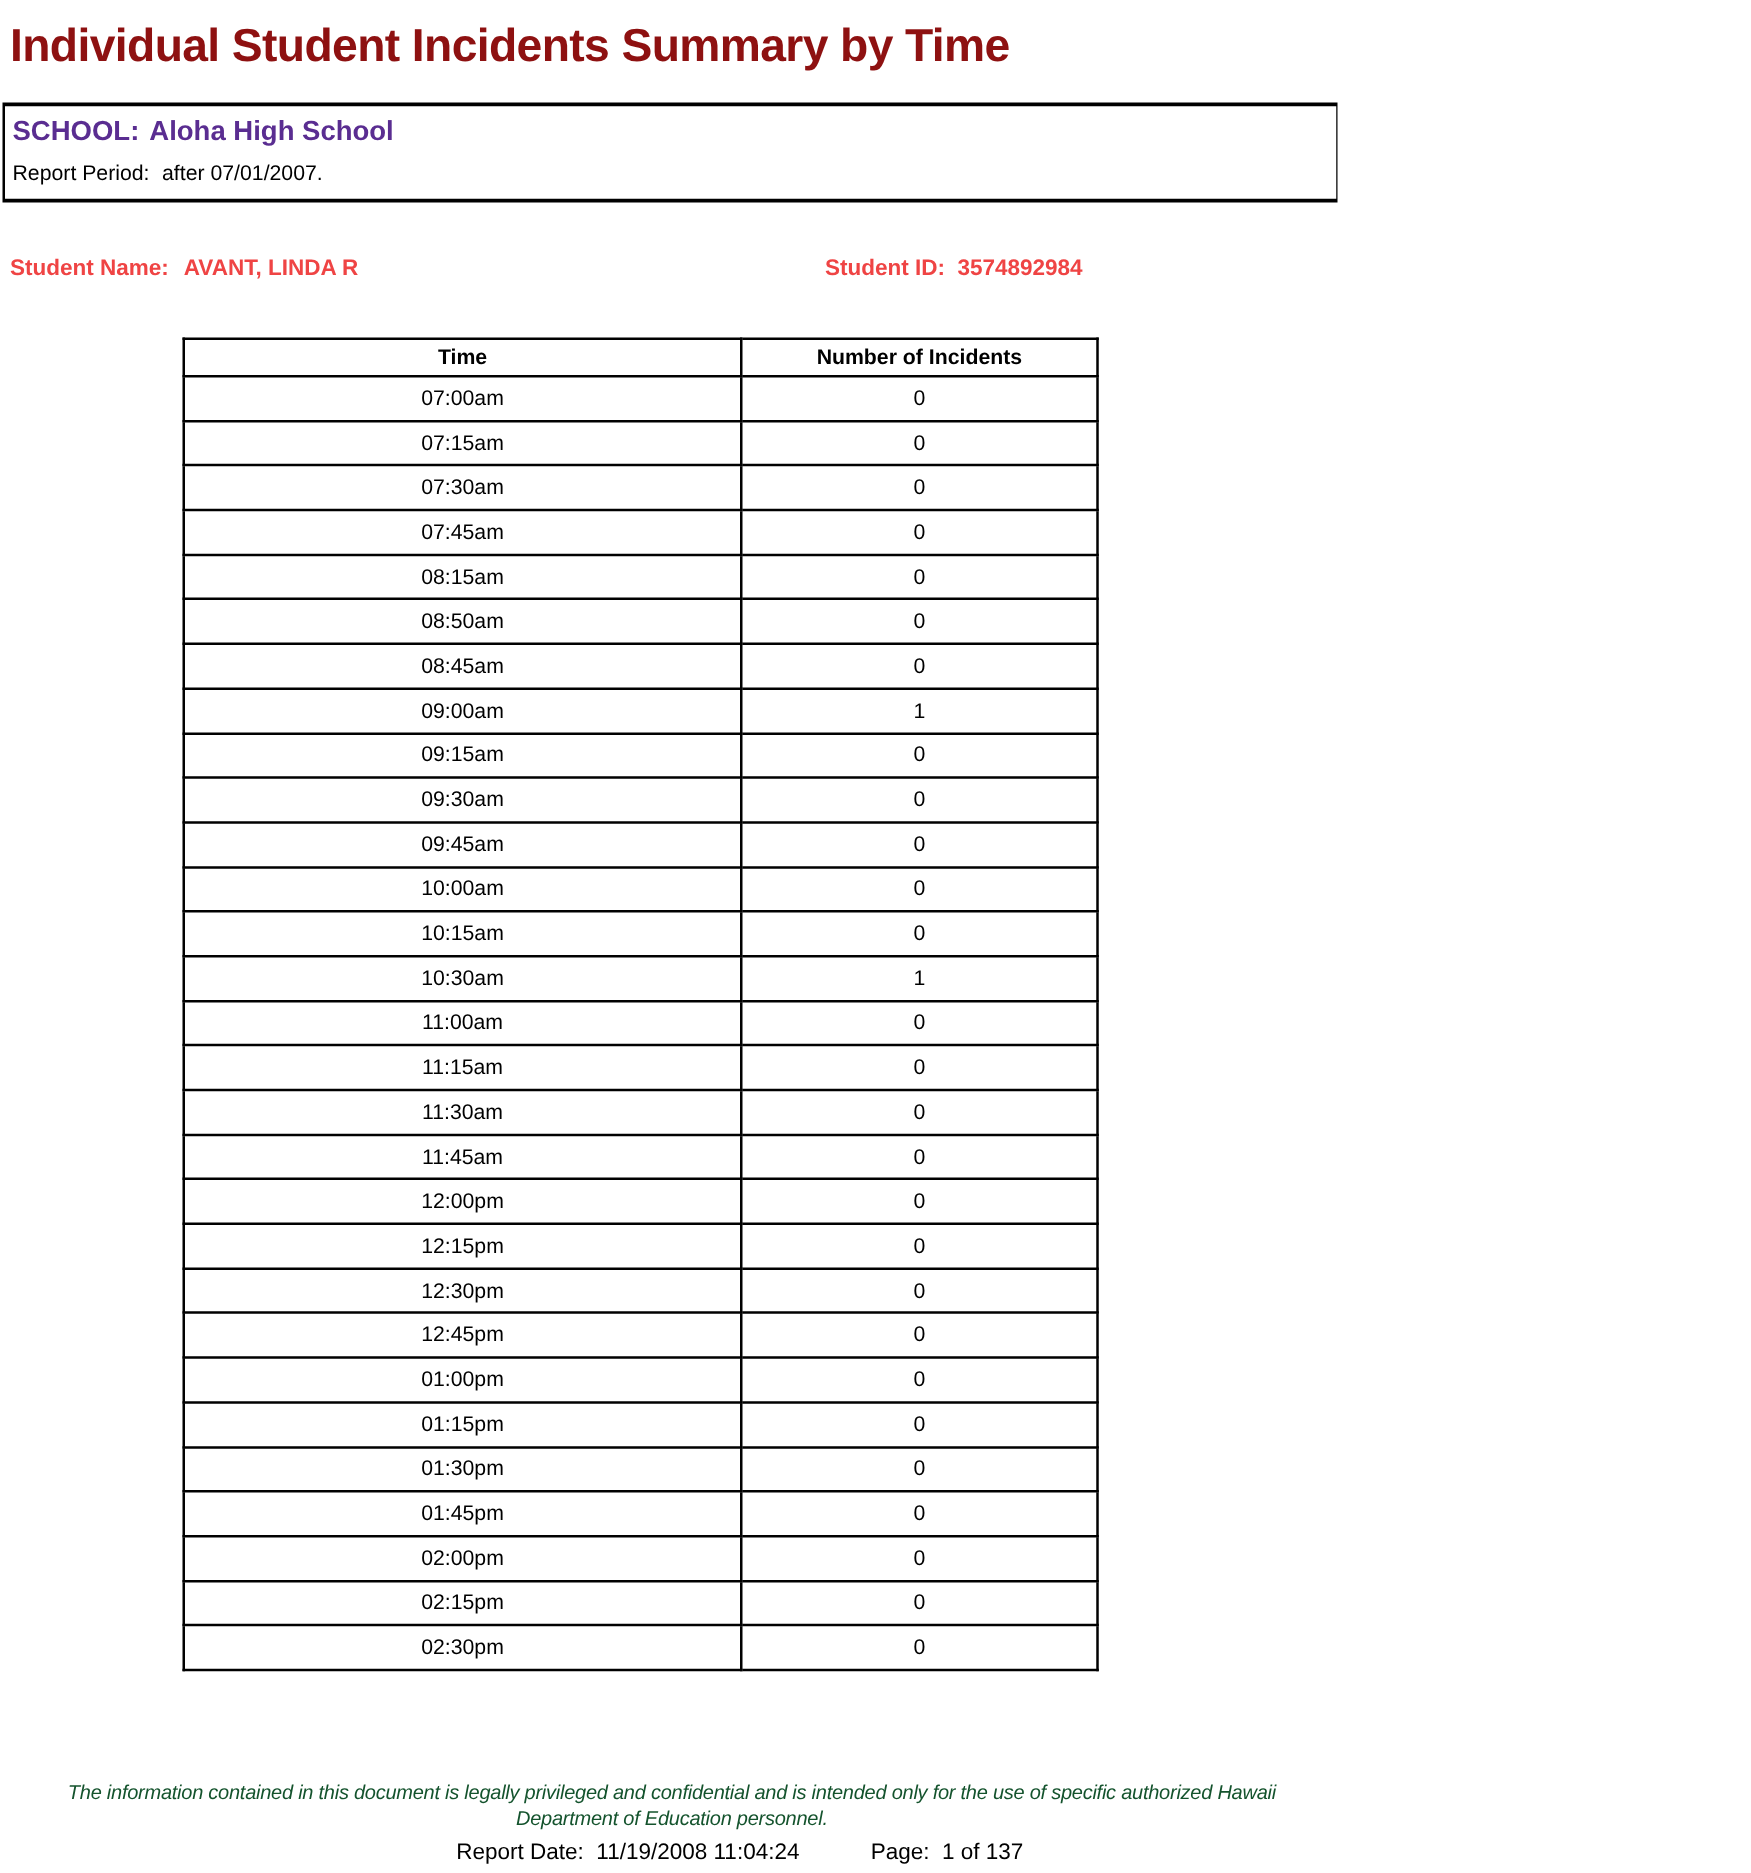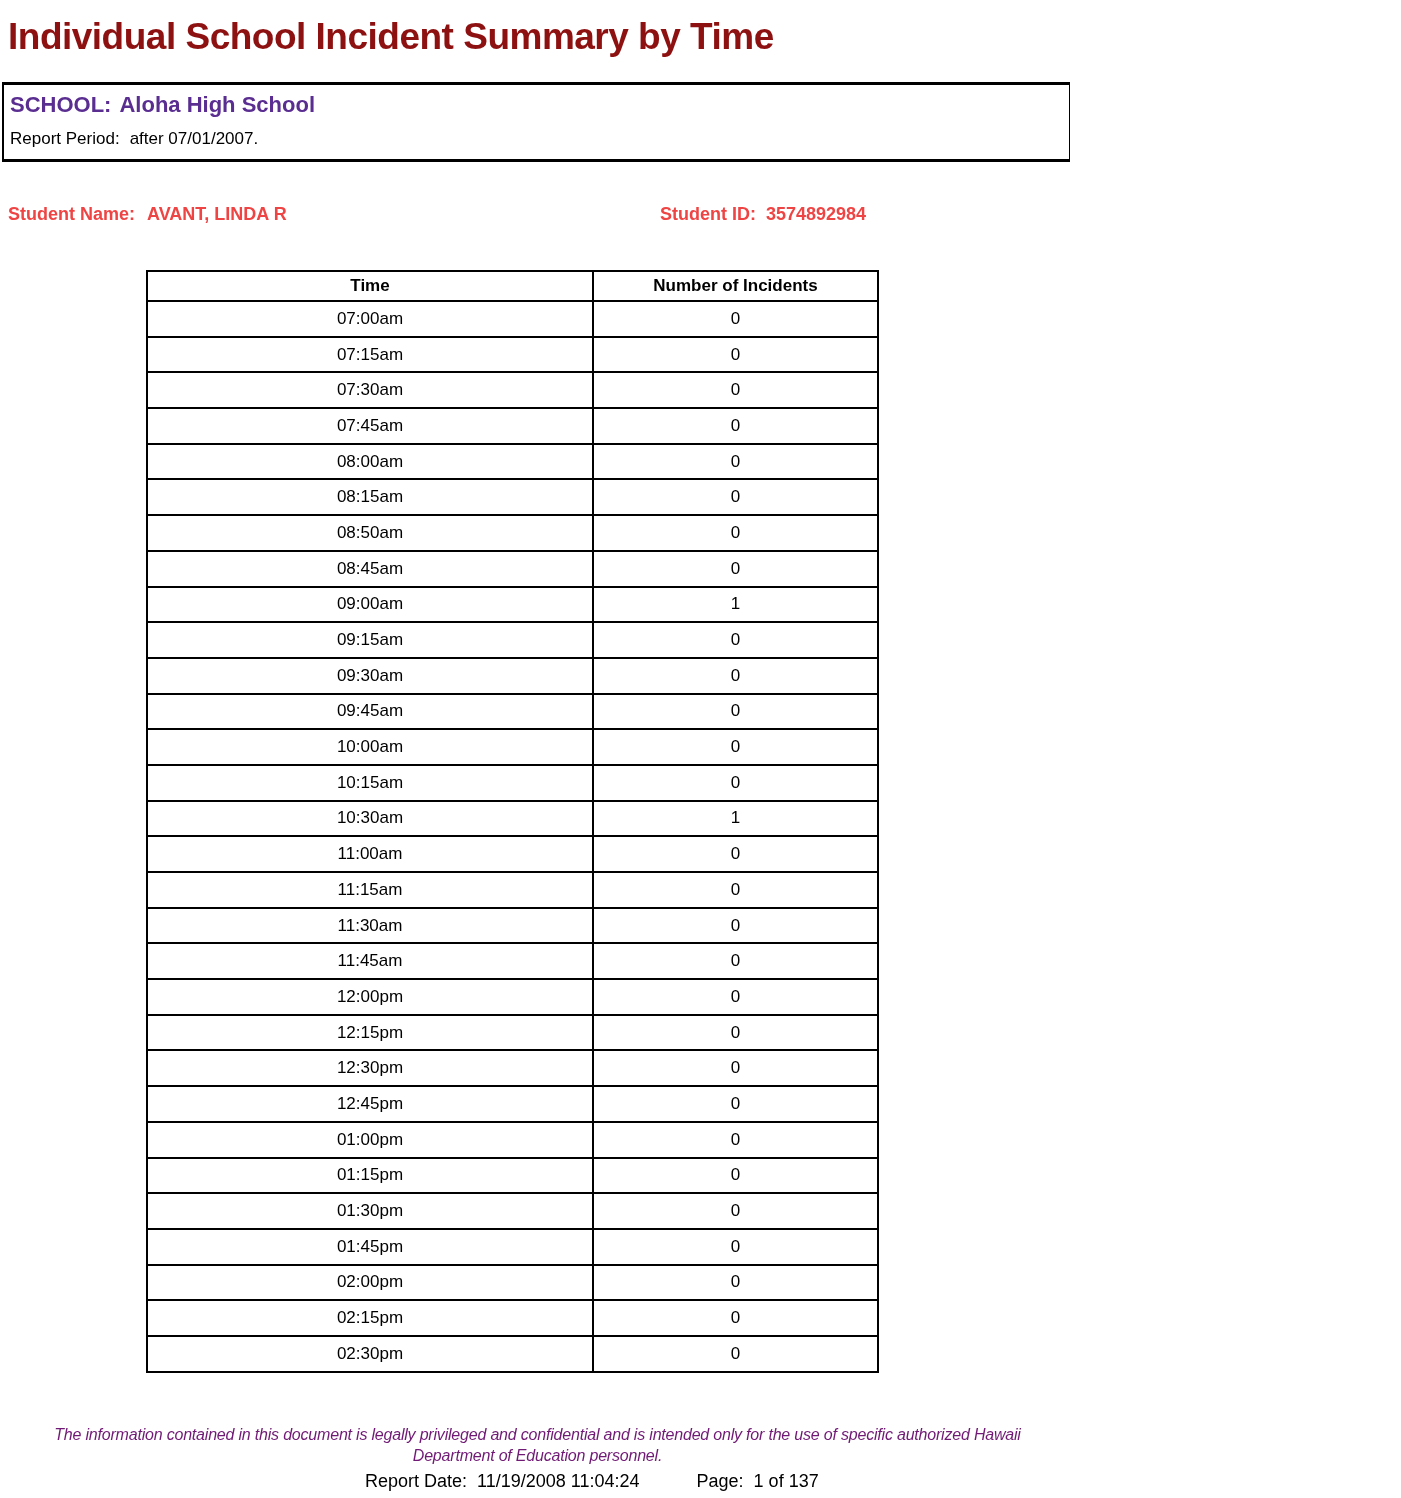--- a/index.html
+++ b/index.html
@@ -97,21 +97,21 @@
     height: 35.7px;
   }
   .footer-disclaimer {
     position: absolute;
     left: 0;
     top: 1424px;
     width: 1075px;
     text-align: center;
     font-size: 16px;
     font-style: italic;
-    color: #701a75;
+    color: #14532d;
     letter-spacing: -0.2px;
   }
   .footer-disclaimer .inner {
     display: inline-block;
     max-width: 1010px;
     line-height: 21px;
   }
   .report-date-line {
     position: absolute;
     left: 365px;
@@ -121,21 +121,21 @@
     white-space: nowrap;
   }
   .report-date-line .label { margin-right: 10px; }
   .report-date-line .page-group { margin-left: 52px; }
 </style>
 </head>
 <body>
 
 <div class="page">
 
-  <div class="report-title">Individual School Incident Summary by Time</div>
+  <div class="report-title">Individual Student Incidents Summary by Time</div>
 
   <div class="school-box">
     <div class="school-line">
       <span class="label">SCHOOL:</span><span>Aloha High School</span>
     </div>
     <div class="report-period-line">
       <span class="label">Report Period:</span><span>after 07/01/2007.</span>
     </div>
   </div>
 
@@ -170,24 +170,20 @@
         </tr>
         <tr>
           <td>07:30am</td>
           <td>0</td>
         </tr>
         <tr>
           <td>07:45am</td>
           <td>0</td>
         </tr>
         <tr>
-          <td>08:00am</td>
-          <td>0</td>
-        </tr>
-        <tr>
           <td>08:15am</td>
           <td>0</td>
         </tr>
         <tr>
           <td>08:50am</td>
           <td>0</td>
         </tr>
         <tr>
           <td>08:45am</td>
           <td>0</td>

